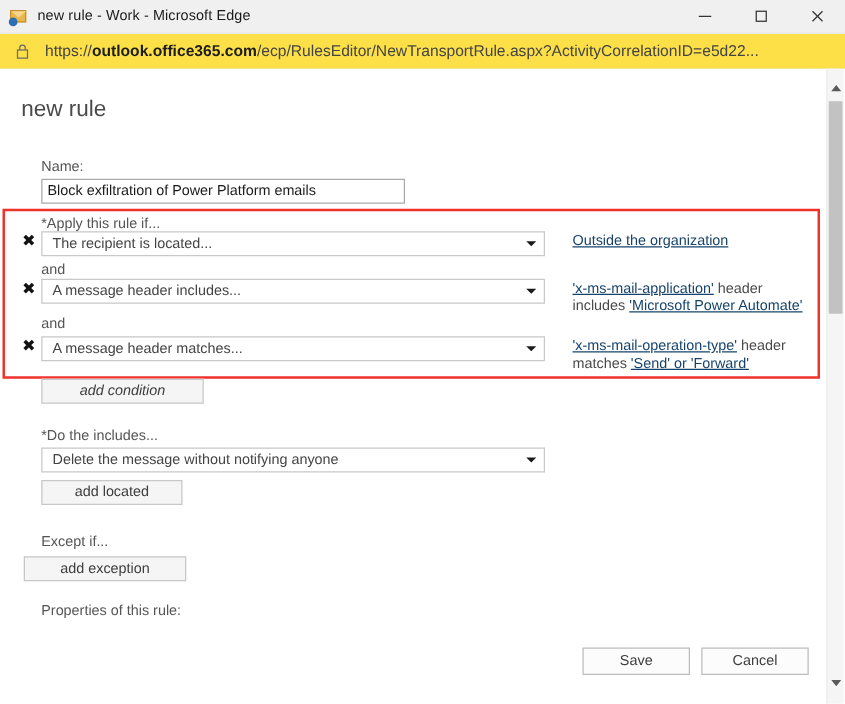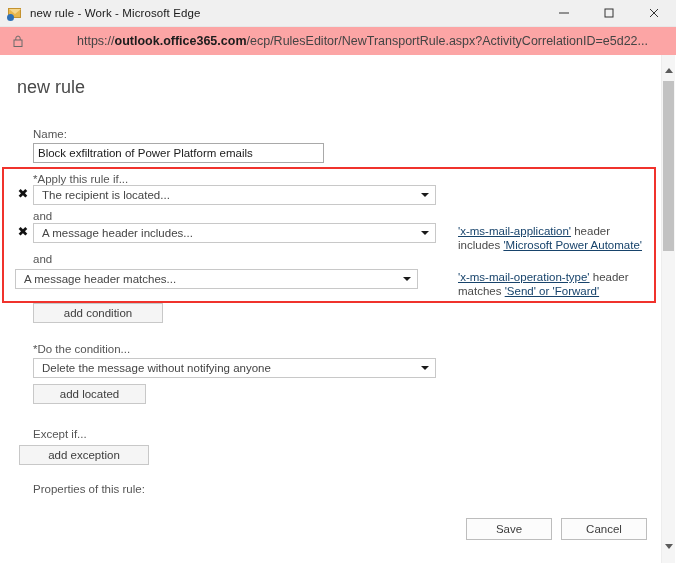--- a/index.html
+++ b/index.html
@@ -64,25 +64,24 @@
   }
   .tb-btn {
     width: 45px; height: 26px;
     display: flex; align-items: center; justify-content: center;
   }
   .tb-btn svg { display: block; }
 
   
   .addressbar {
     height: 28px;
-    background: #fca5a5;
+    background: #fde047;
     display: flex;
     align-items: center;
     border-bottom: 1px solid #d8d8d8;
-    gap: 41px;
   }
   .lock-icon {
     width: 14px; height: 14px;
     margin-left: 11px; margin-right: 11px;
     flex: 0 0 auto;
   }
   .url-text {
     font-size: 12.5px;
     color: #444;
     white-space: nowrap;
@@ -315,50 +314,53 @@
 
     <div class="label lbl-apply">*Apply this rule if...</div>
 
     <div class="x-btn" style="top:132px;">✖</div>
     <div class="combo" style="left:33px; top:130px; width:403px;">
       <span class="cval">The recipient is located...</span>
       <span class="carrow">
           <i></i>
         </span>
     </div>
+    <div class="cond-link" style="left:458px; top:131px;">
+      <a>Outside the organization</a>
+    </div>
 
     <div class="label and-lbl" style="top:155px;">and</div>
 
     <div class="x-btn" style="top:170px;">✖</div>
     <div class="combo" style="left:33px; top:168px; width:403px;">
       <span class="cval">A message header includes...</span>
       <span class="carrow">
           <i></i>
         </span>
     </div>
     <div class="cond-link" style="left:458px; top:169px;">
       <a>'x-ms-mail-application'</a><span> header includes </span><a>'Microsoft Power Automate'</a>
     </div>
 
     <div class="label and-lbl" style="top:198px;">and</div>
 
     <div class="x-btn" style="top:216px;">✖</div>
-    <div class="combo" style="left:15px; top:214px; width:403px;">
+    <div class="combo" style="left:33px; top:214px; width:403px;">
       <span class="cval">A message header matches...</span>
       <span class="carrow">
           <i></i>
         </span>
     </div>
     <div class="cond-link" style="left:458px; top:215px;">
       <a>'x-ms-mail-operation-type'</a><span> header matches </span><a>'Send' or 'Forward'</a>
     </div>
 
-    <button class="btn" style="left:33px; top:248px; width:130px; height:20px;">add condition</button>
-
-    <div class="label" style="position:absolute; left:33px; top:288px;">*Do the condition...</div>
+    <button class="btn" style="left:33px; top:248px; width:130px; height:20px;font-style:italic;">add condition</button>
+
+    <div class="label" style="position:absolute; left:33px; top:288px;">*Do the includes...</div>
     <div class="combo" style="left:33px; top:303px; width:403px;">
       <span class="cval">Delete the message without notifying anyone</span>
       <span class="carrow">
           <i></i>
         </span>
     </div>
     <button class="btn" style="left:33px; top:329px; width:113px; height:20px;">add located</button>
 
     <div class="label" style="position:absolute; left:33px; top:373px;">Except if...</div>
     <button class="btn" style="left:19px; top:390px; width:130px; height:20px;">add exception</button>

